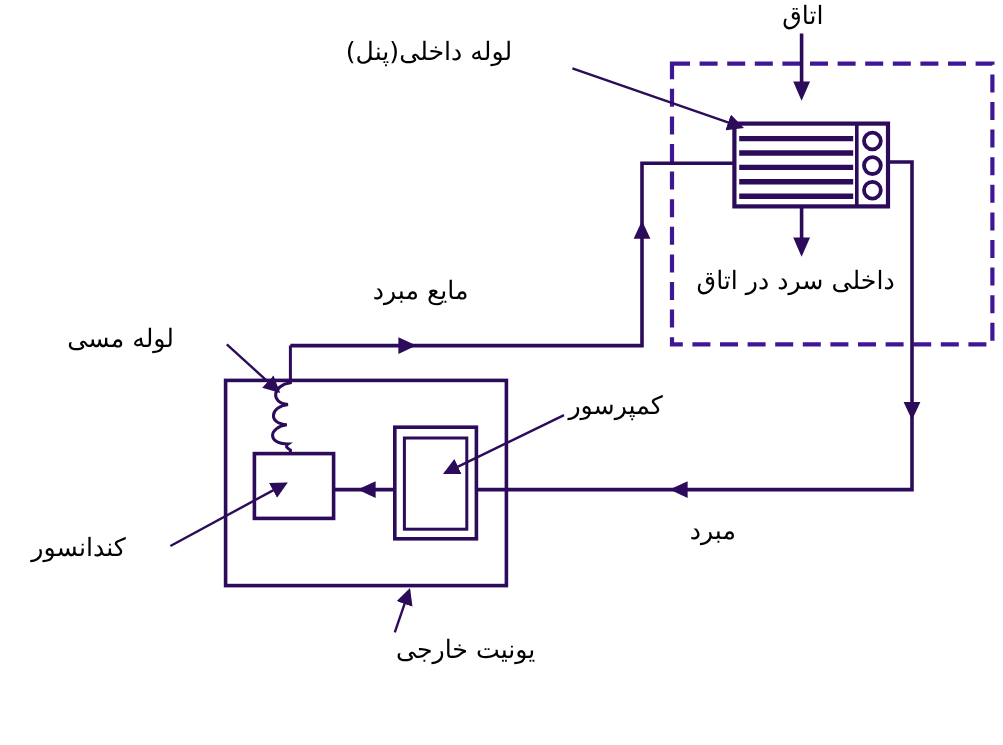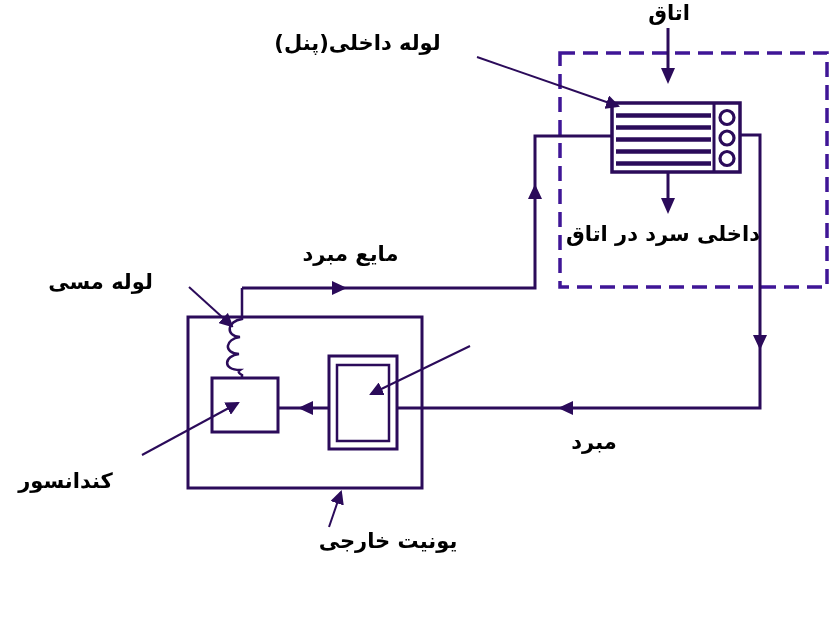--- a/index.html
+++ b/index.html
@@ -7,21 +7,21 @@
     position:relative;
     width:836px;height:621px;
     background:#ffffff;
     font-family:"DejaVu Sans","Liberation Sans",sans-serif;
     overflow:hidden;
   }
   #stage svg{position:absolute;left:0;top:0;}
   .lbl{
     position:absolute;
     display:flex;align-items:center;justify-content:center;
-    font-weight:700;font-size:21px;color:#000;
+    font-weight:400;font-size:21px;color:#000;
     white-space:nowrap;
     direction:rtl;
     line-height:26px;
     letter-spacing:0;
   }
   .stroke-main{stroke:#2b0b5a;fill:none;}
   .fill-main{fill:#2b0b5a;stroke:none;}
 </style>
 </head>
 <body>
@@ -98,24 +98,25 @@
     <path d="M470,346 L371,394" class="stroke-main" stroke-width="2" marker-end="url(#arrowhead)"></path>
     <path d="M329,527 L341,492" class="stroke-main" stroke-width="2" marker-end="url(#arrowhead)"></path>
   </svg>
 
   <div class="lbl" style="left:629px;top:0;width:80px;height:26px;">اتاق</div>
 
   <div class="lbl" style="left:235px;top:30px;width:245px;height:26px;">لوله داخلی(پنل)</div>
 
   <div class="lbl" style="left:558px;top:221px;width:210px;height:26px;">داخلی سرد در اتاق</div>
 
-  <div class="lbl" style="left:278px;top:241px;width:145px;height:26px;">مایع مبرد</div>
+  <div class="lbl" style="left:278px;top:229px;width:145px;height:26px;">مایع مبرد</div>
 
   <div class="lbl" style="left:38px;top:269px;width:125px;height:26px;">لوله مسی</div>
 
+  <div class="lbl" style="left:448px;top:325px;width:130px;height:26px;">کمپرسور</div>
 
   <div class="lbl" style="left:544px;top:429px;width:100px;height:26px;">مبرد</div>
 
-  <div class="lbl" style="left:8px;top:468px;width:115px;height:26px;">کندانسور</div>
+  <div class="lbl" style="left:8px;top:443px;width:115px;height:26px;">کندانسور</div>
 
   <div class="lbl" style="left:308px;top:528px;width:160px;height:26px;">یونیت خارجی</div>
 
 </div>
 
 </body></html>

